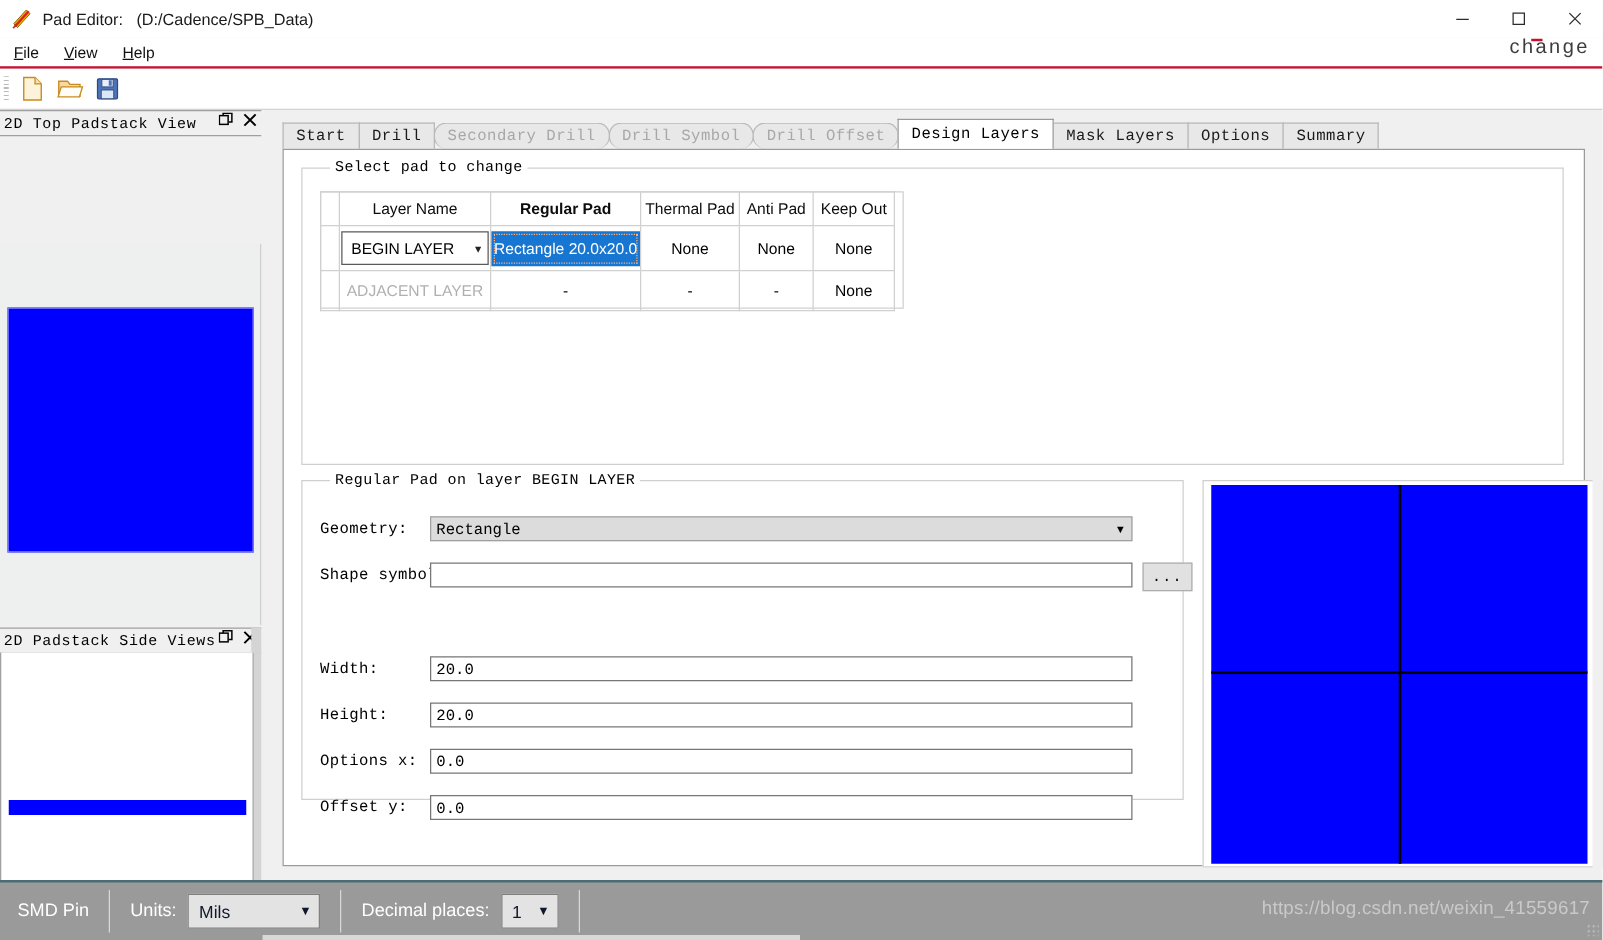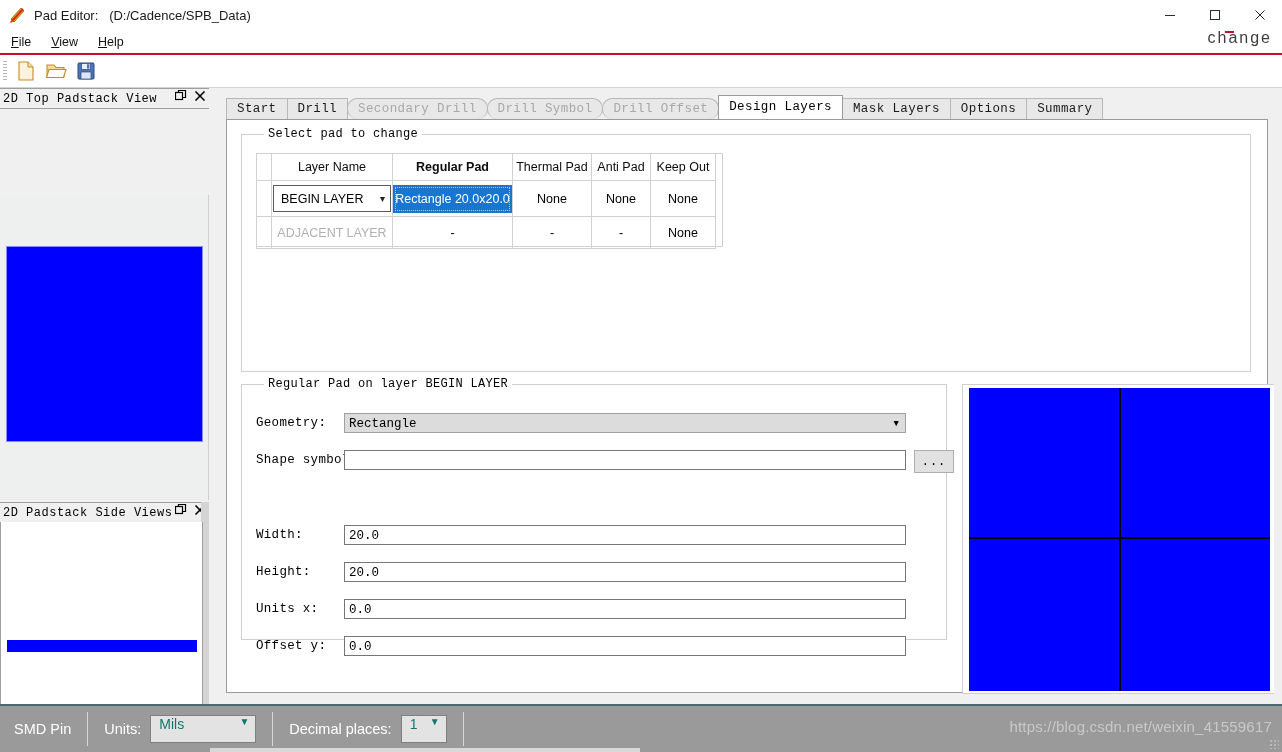--- a/index.html
+++ b/index.html
@@ -255,22 +255,22 @@
     background: #9a9a9a; display: flex; align-items: center;
     box-sizing: border-box; border-top: 2px solid #4a6b72;
   }
   .sb-sep { width: 1px; height: 34px; background: #d8d8d8; margin: 0 2px; }
   .sb-cell {
     display: flex; align-items: center; height: 46px; padding: 0 14px; gap: 9px;
   }
   .sb-text { color: #ffffff; font-size: 14.5px; font-family: "Liberation Sans", sans-serif; }
   .sb-combo {
     background: #e3e3e3; border: 1px solid #808080; height: 26px;
-    display: flex; justify-content: space-between;
-    padding: 0 6px 0 8px; font-size: 14px; color: #0f766e; min-width: 30px;
+    display: flex; align-items: center; justify-content: space-between;
+    padding: 0 6px 0 8px; font-size: 14px; color: #0f172a; min-width: 30px;
   }
   .sb-combo .tri { font-size: 10px; margin-left: 12px; }
   .sb-combo.wide { width: 90px; }
   .watermark {
     position: absolute; right: 10px; top: 718px;
     color: #c9c9c9; font-size: 15px; font-family: "Liberation Sans", sans-serif;
     letter-spacing: 0.2px;
   }
   .resize-grip {
     position: absolute; right: 3px; bottom: 3px; width: 10px; height: 10px;
@@ -480,21 +480,21 @@
           <span class="form-label">Width:</span>
           <div class="fld" style="width:562px;">20.0</div>
         </div>
 
         <div class="form-row" style="top:177px; width:670px;">
           <span class="form-label">Height:</span>
           <div class="fld" style="width:562px;">20.0</div>
         </div>
 
         <div class="form-row" style="top:214px; width:670px;">
-          <span class="form-label">Units x:</span>
+          <span class="form-label">Options x:</span>
           <div class="fld" style="width:562px;">0.0</div>
         </div>
 
         <div class="form-row" style="top:251px; width:670px;">
           <span class="form-label">Offset y:</span>
           <div class="fld" style="width:562px;">0.0</div>
         </div>
       </div>
 
       <div class="preview">

